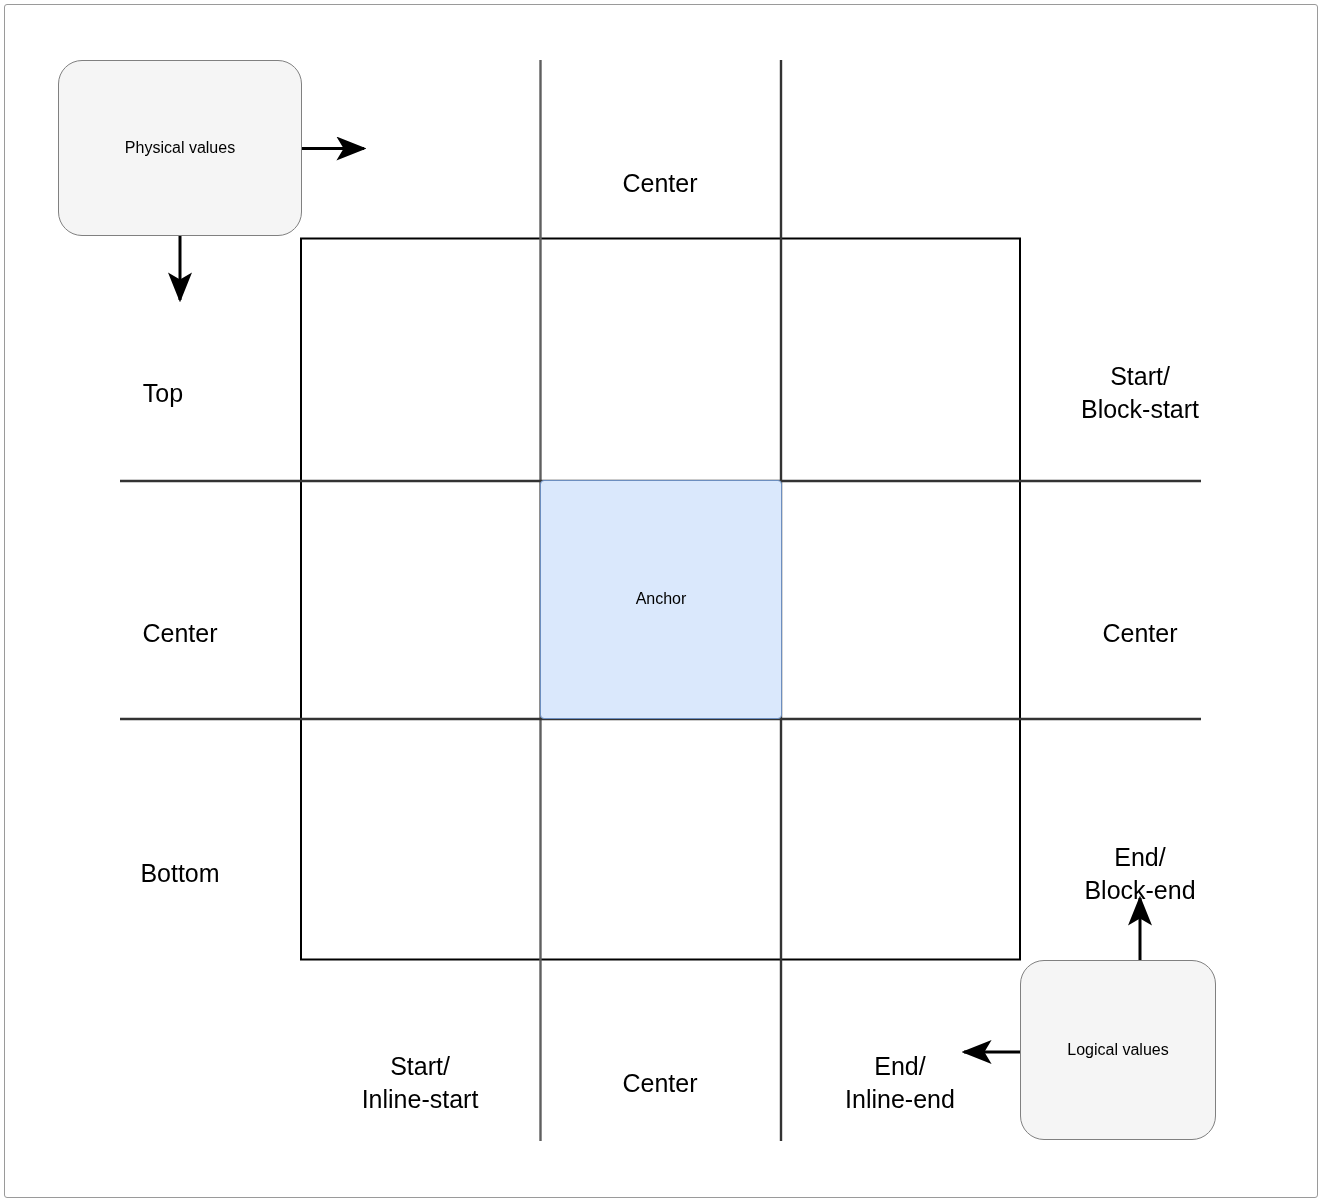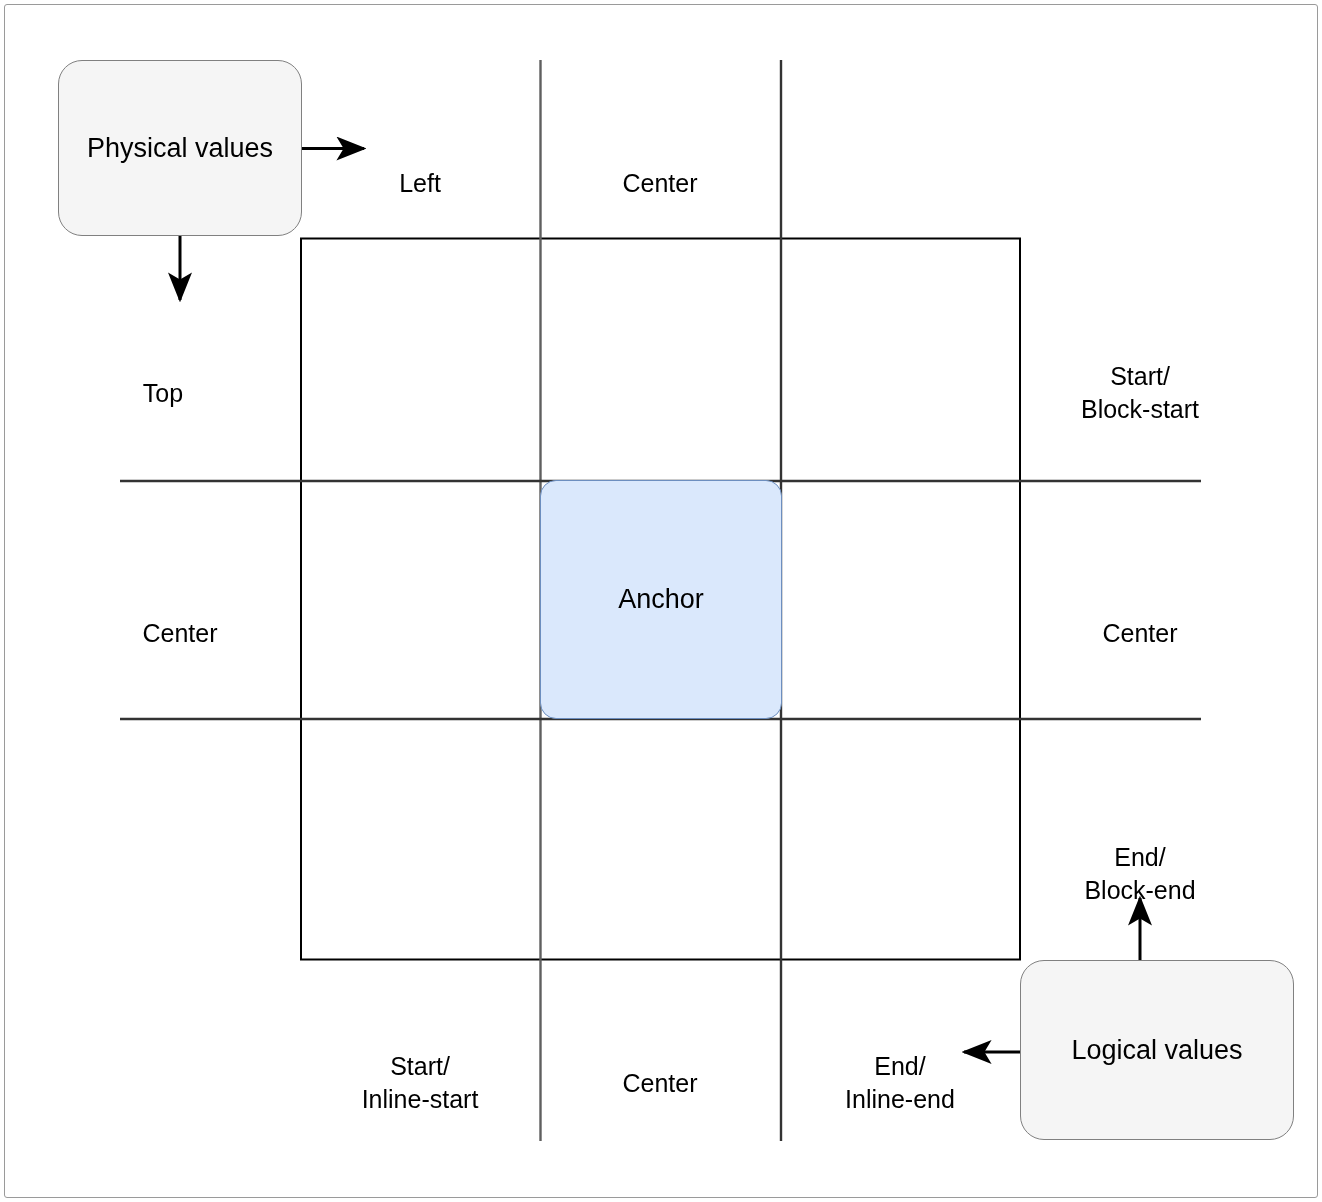--- a/index.html
+++ b/index.html
@@ -36,33 +36,33 @@
     width: 1322px;
     height: 1202px;
   }
   .node {
     position: absolute;
     box-sizing: border-box;
     display: flex;
     align-items: center;
     justify-content: center;
     text-align: center;
-    font-size: 27px;
+    font-size: 16px;
     line-height: 1.28;
     color: #000000;
   }
   .node-rounded {
     background: #f5f5f5;
     border: 1px solid #808080;
     border-radius: 24px;
   }
   .node-anchor {
     background: #dae8fc;
     border: 1px solid #6c8ebf;
-    border-radius: 16px;
+    border-radius: 4px;
   }
   .label {
     position: absolute;
     text-align: center;
     font-size: 25px;
     line-height: 1.32;
     color: #000000;
     white-space: pre-line;
     box-sizing: border-box;
   }
@@ -99,41 +99,41 @@
     <line x1="1140" y1="960" x2="1140" y2="898" stroke="#000000" stroke-width="3" marker-end="url(#arrowhead)"></line>
 
     <line x1="1020" y1="1052" x2="964" y2="1052" stroke="#000000" stroke-width="3" marker-end="url(#arrowhead)"></line>
   </svg>
 
   <div class="node node-rounded" style="left:58px; top:60px; width:244px; height:176px;">
     <span class="label-inner">Physical
 values</span>
   </div>
 
-  <div class="node node-rounded" style="left:1020px; top:960px; width:274px; height:180px;">
+  <div class="node node-rounded" style="left:1020px; top:960px; width:196px; height:180px;">
     <span class="label-inner">Logical
 values</span>
   </div>
 
   <div class="node node-anchor" style="left:540px; top:480px; width:242px; height:239px;">
     <span class="label-inner">Anchor</span>
   </div>
 
-  <div class="label" style="left:340px; top:134px; width:160px;">
-    <span class="label-inner">Left</span>
-  </div>
   <div class="label" style="left:580px; top:134px; width:160px;">
     <span class="label-inner">Center</span>
   </div>
 
   <div class="label" style="left:83px; top:344px; width:160px;">
     <span class="label-inner">Top</span>
   </div>
   <div class="label" style="left:100px; top:584px; width:160px;">
     <span class="label-inner">Center</span>
+  </div>
+  <div class="label" style="left:100px; top:824px; width:160px;">
+    <span class="label-inner">Bottom</span>
   </div>
 
   <div class="label" style="left:1030px; top:327px; width:220px;">
     <span class="label-inner">Start/
 Block-start</span>
   </div>
   <div class="label" style="left:1030px; top:584px; width:220px;">
     <span class="label-inner">Center</span>
   </div>
   <div class="label" style="left:1030px; top:808px; width:220px;">

